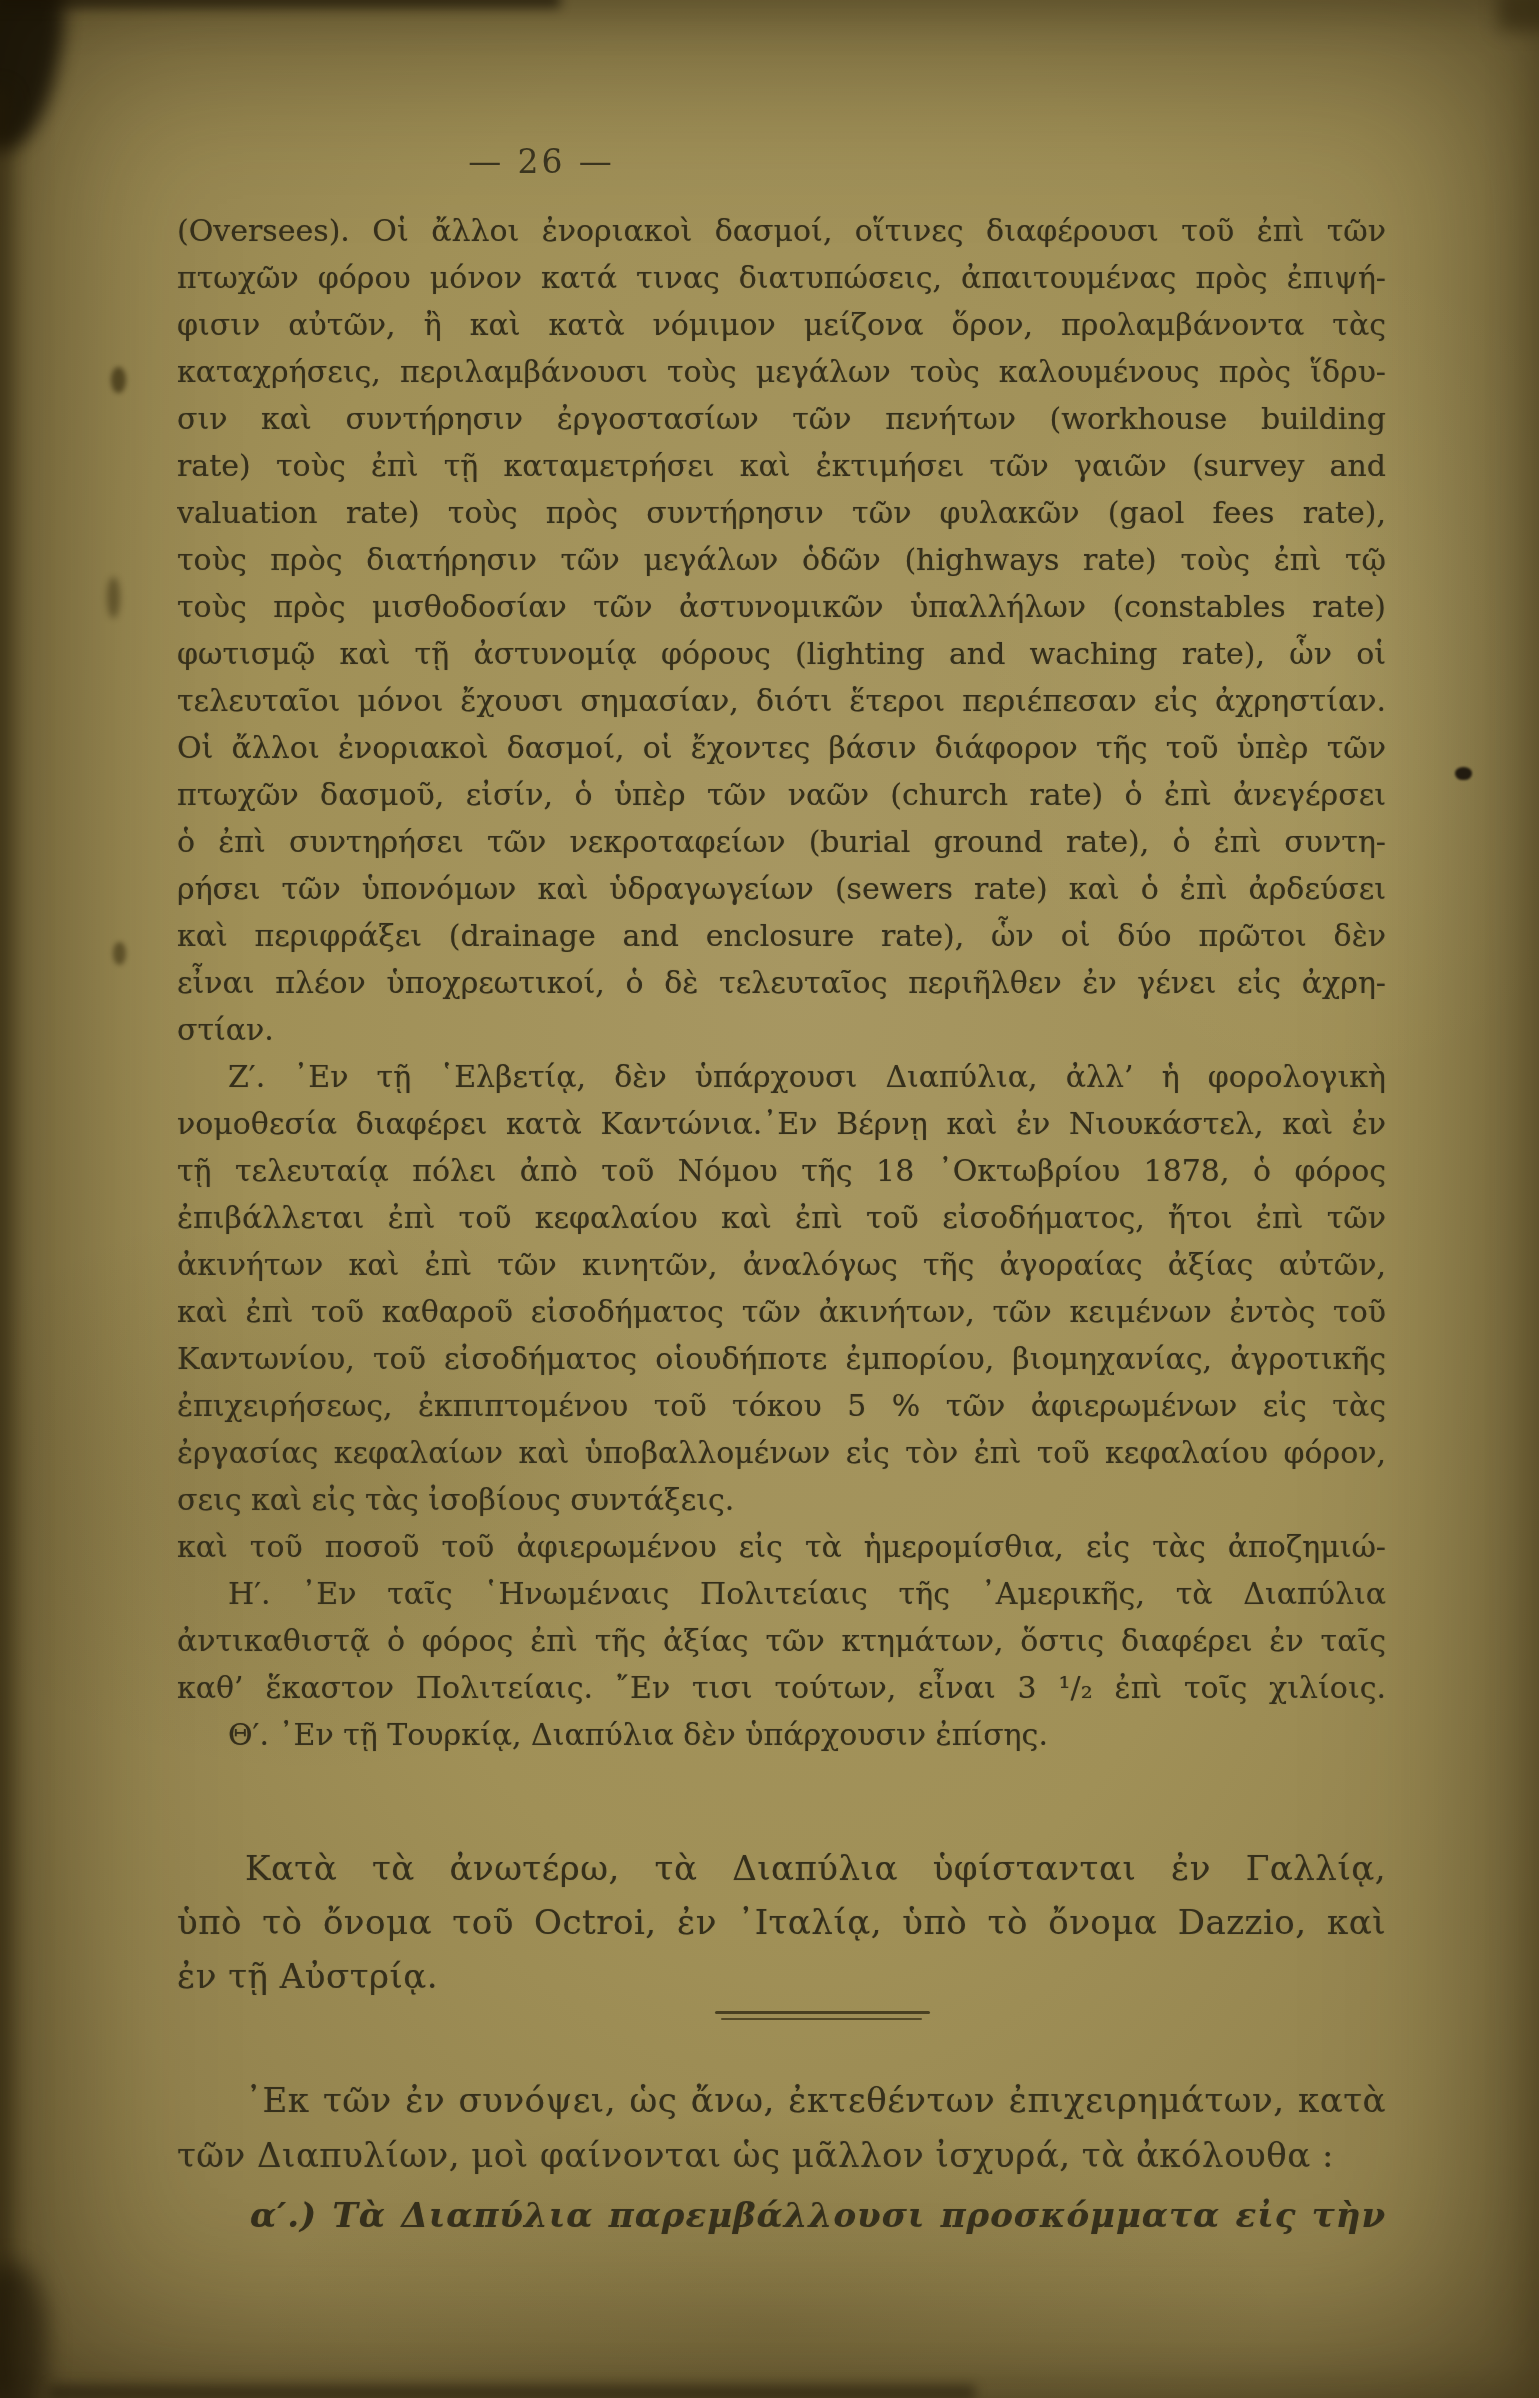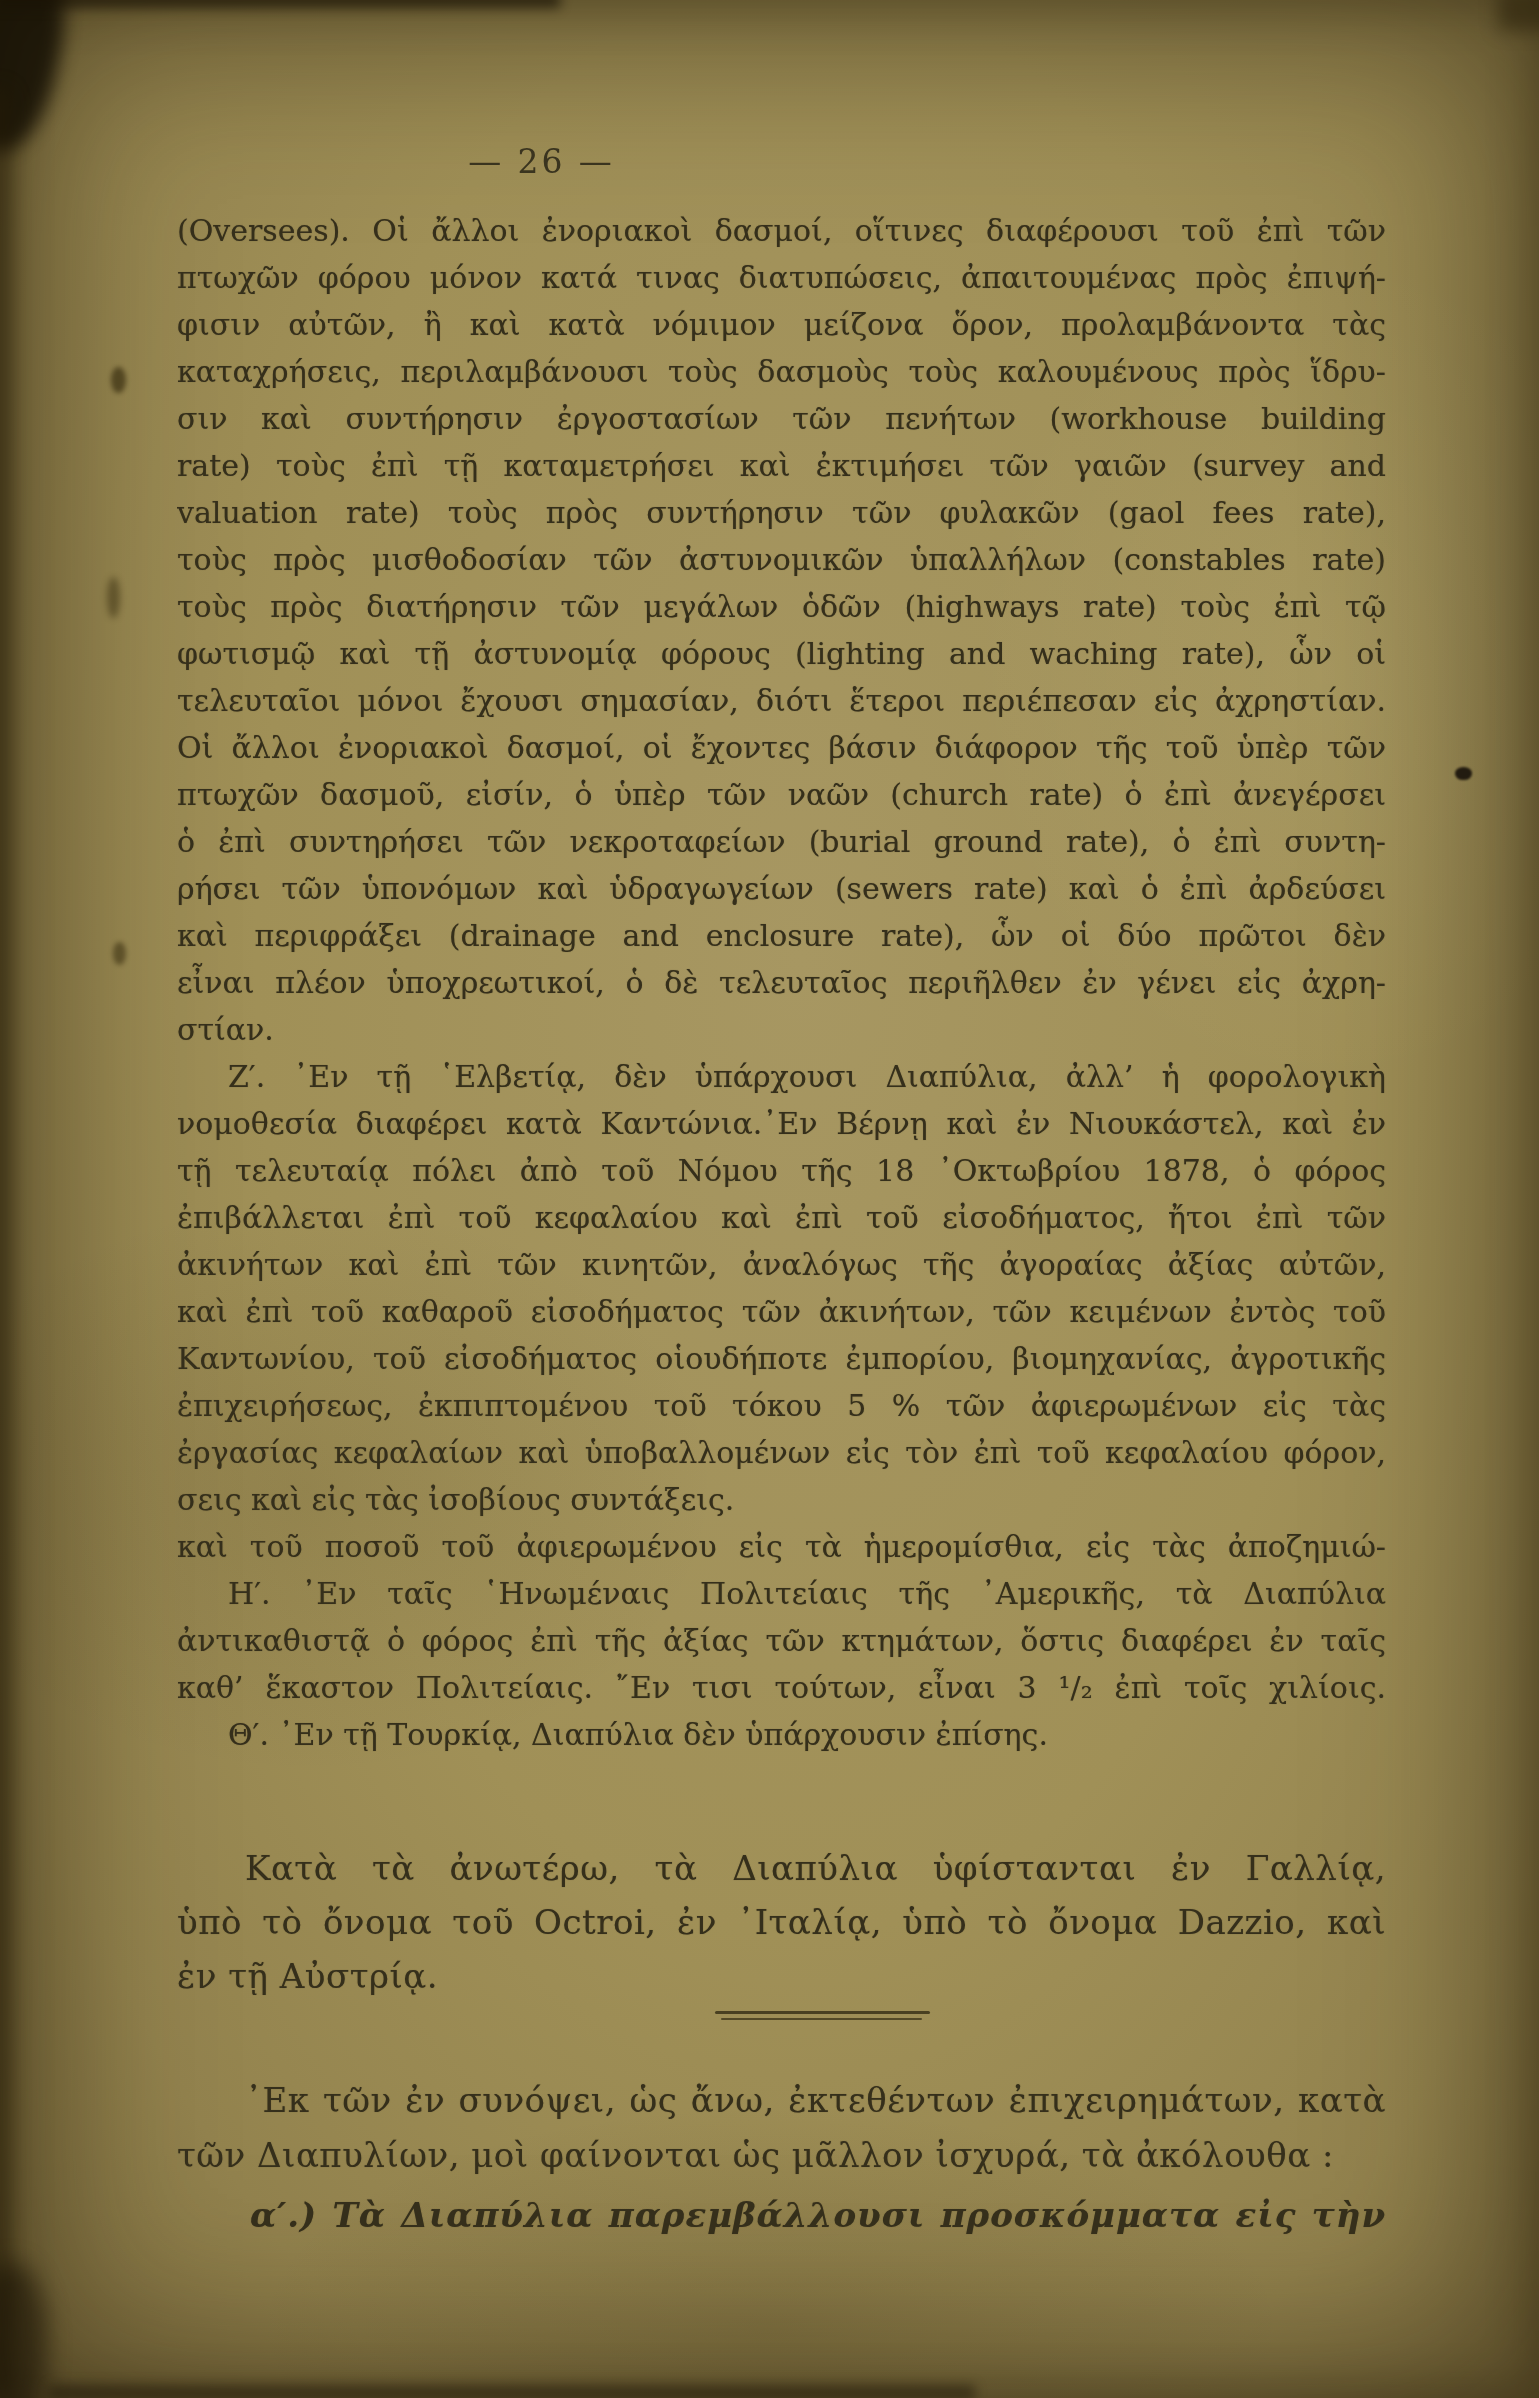--- a/index.html
+++ b/index.html
@@ -69,26 +69,26 @@
   <div class="artifact blob-bl"></div>
   <div class="artifact streak-bottom"></div>
   <div class="artifact nick-tr"></div>
 
   <div class="page-number">— 26 —</div>
 
   <div class="flow">
     <div class="line">(Oversees). Οἱ ἄλλοι ἐνοριακοὶ δασμοί, οἵτινες διαφέρουσι τοῦ ἐπὶ τῶν</div>
     <div class="line">πτωχῶν φόρου μόνον κατά τινας διατυπώσεις, ἀπαιτουμένας πρὸς ἐπιψή-</div>
     <div class="line">φισιν αὐτῶν, ἢ καὶ κατὰ νόμιμον μείζονα ὅρον, προλαμβάνοντα τὰς</div>
-    <div class="line">καταχρήσεις, περιλαμβάνουσι τοὺς δασμοὺς τοὺς καλουμένους πρὸς ἵδρυ-</div>
+    <div class="line">καταχρήσεις, περιλαμβάνουσι τοὺς μεγάλων τοὺς καλουμένους πρὸς ἵδρυ-</div>
     <div class="line">σιν καὶ συντήρησιν ἐργοστασίων τῶν πενήτων (workhouse building</div>
     <div class="line">rate) τοὺς ἐπὶ τῇ καταμετρήσει καὶ ἐκτιμήσει τῶν γαιῶν (survey and</div>
     <div class="line">valuation rate) τοὺς πρὸς συντήρησιν τῶν φυλακῶν (gaol fees rate),</div>
+    <div class="line">τοὺς πρὸς διατήρησιν τῶν μεγάλων ὁδῶν (highways rate) τοὺς ἐπὶ τῷ</div>
     <div class="line">τοὺς πρὸς μισθοδοσίαν τῶν ἀστυνομικῶν ὑπαλλήλων (constables rate)</div>
-    <div class="line">τοὺς πρὸς διατήρησιν τῶν μεγάλων ὁδῶν (highways rate) τοὺς ἐπὶ τῷ</div>
     <div class="line">φωτισμῷ καὶ τῇ ἀστυνομίᾳ φόρους (lighting and waching rate), ὧν οἱ</div>
     <div class="line">τελευταῖοι μόνοι ἔχουσι σημασίαν, διότι ἕτεροι περιέπεσαν εἰς ἀχρηστίαν.</div>
     <div class="line">Οἱ ἄλλοι ἐνοριακοὶ δασμοί, οἱ ἔχοντες βάσιν διάφορον τῆς τοῦ ὑπὲρ τῶν</div>
     <div class="line">πτωχῶν δασμοῦ, εἰσίν, ὁ ὑπὲρ τῶν ναῶν (church rate) ὁ ἐπὶ ἀνεγέρσει</div>
     <div class="line">ὁ ἐπὶ συντηρήσει τῶν νεκροταφείων (burial ground rate), ὁ ἐπὶ συντη-</div>
     <div class="line">ρήσει τῶν ὑπονόμων καὶ ὑδραγωγείων (sewers rate) καὶ ὁ ἐπὶ ἀρδεύσει</div>
     <div class="line">καὶ περιφράξει (drainage and enclosure rate), ὧν οἱ δύο πρῶτοι δὲν</div>
     <div class="line">εἶναι πλέον ὑποχρεωτικοί, ὁ δὲ τελευταῖος περιῆλθεν ἐν γένει εἰς ἀχρη-</div>
     <div class="line last">στίαν.</div>
 

